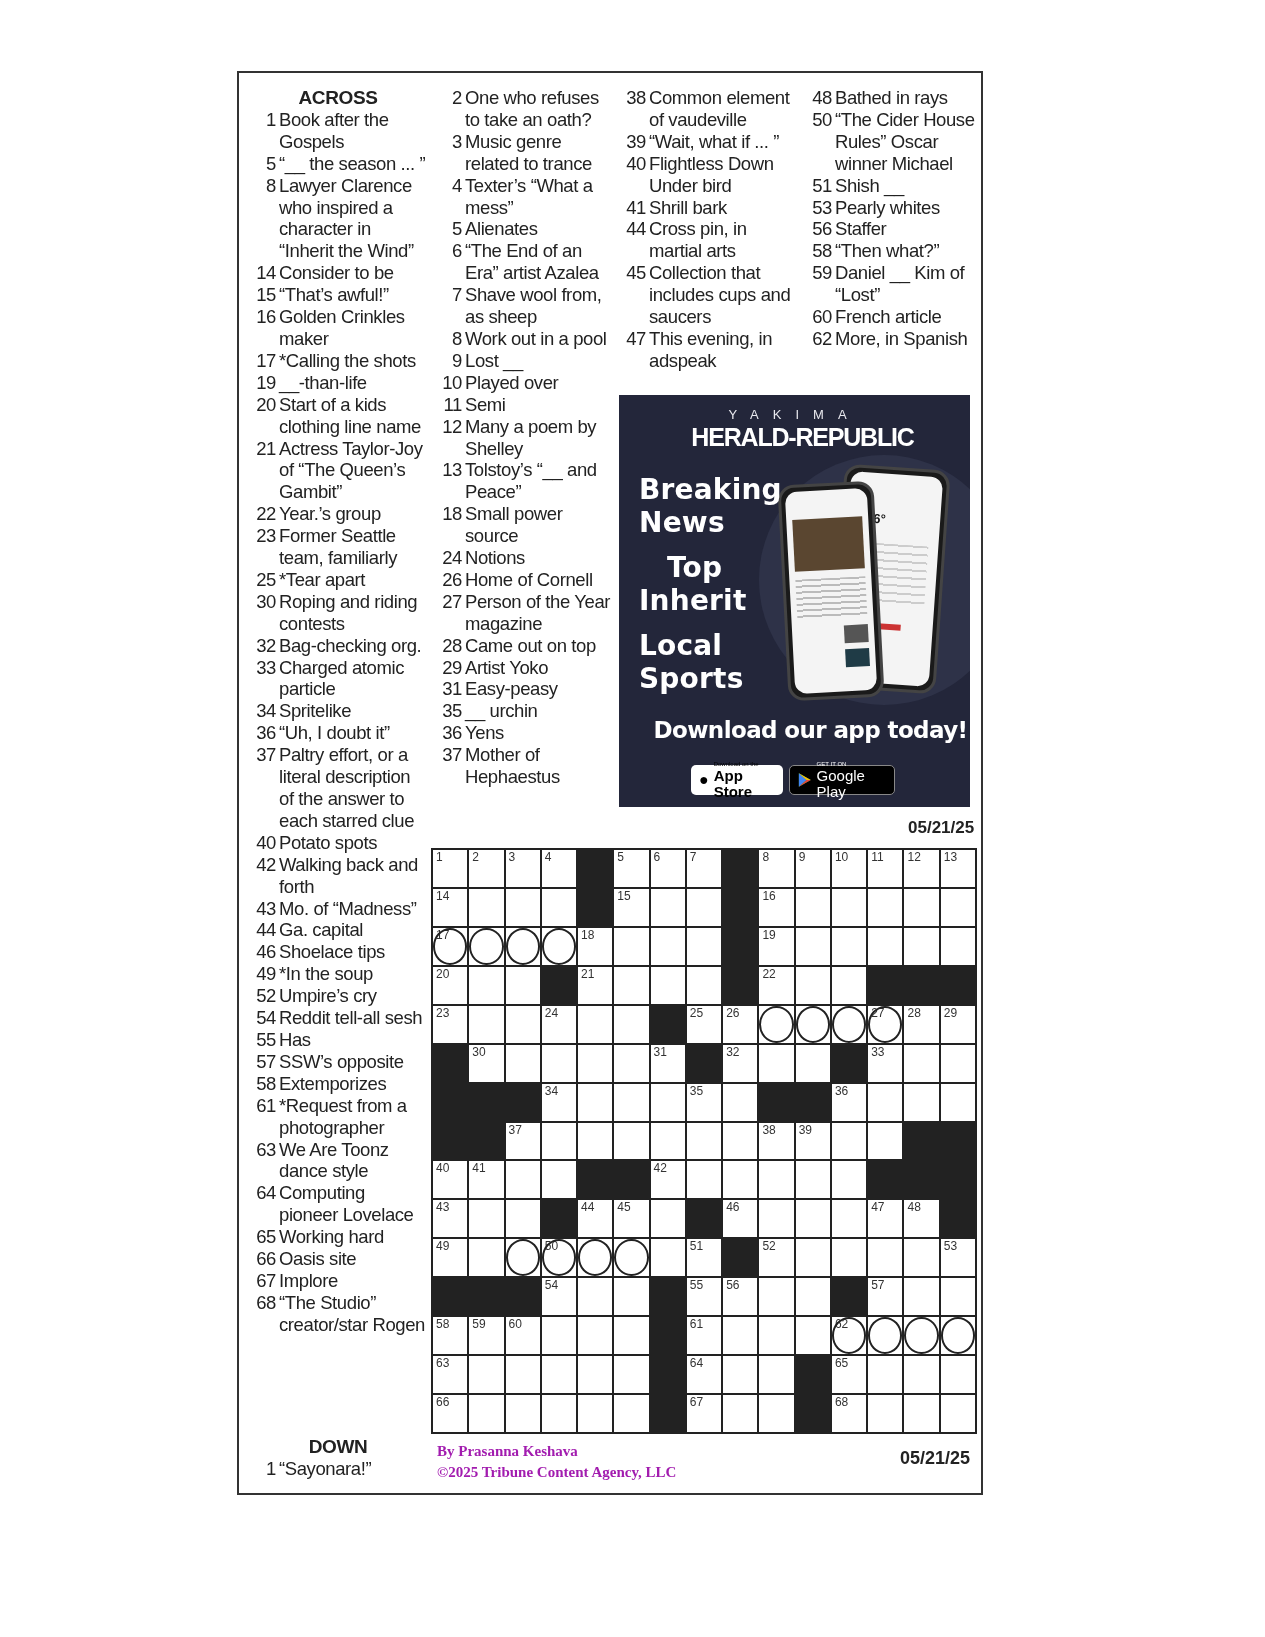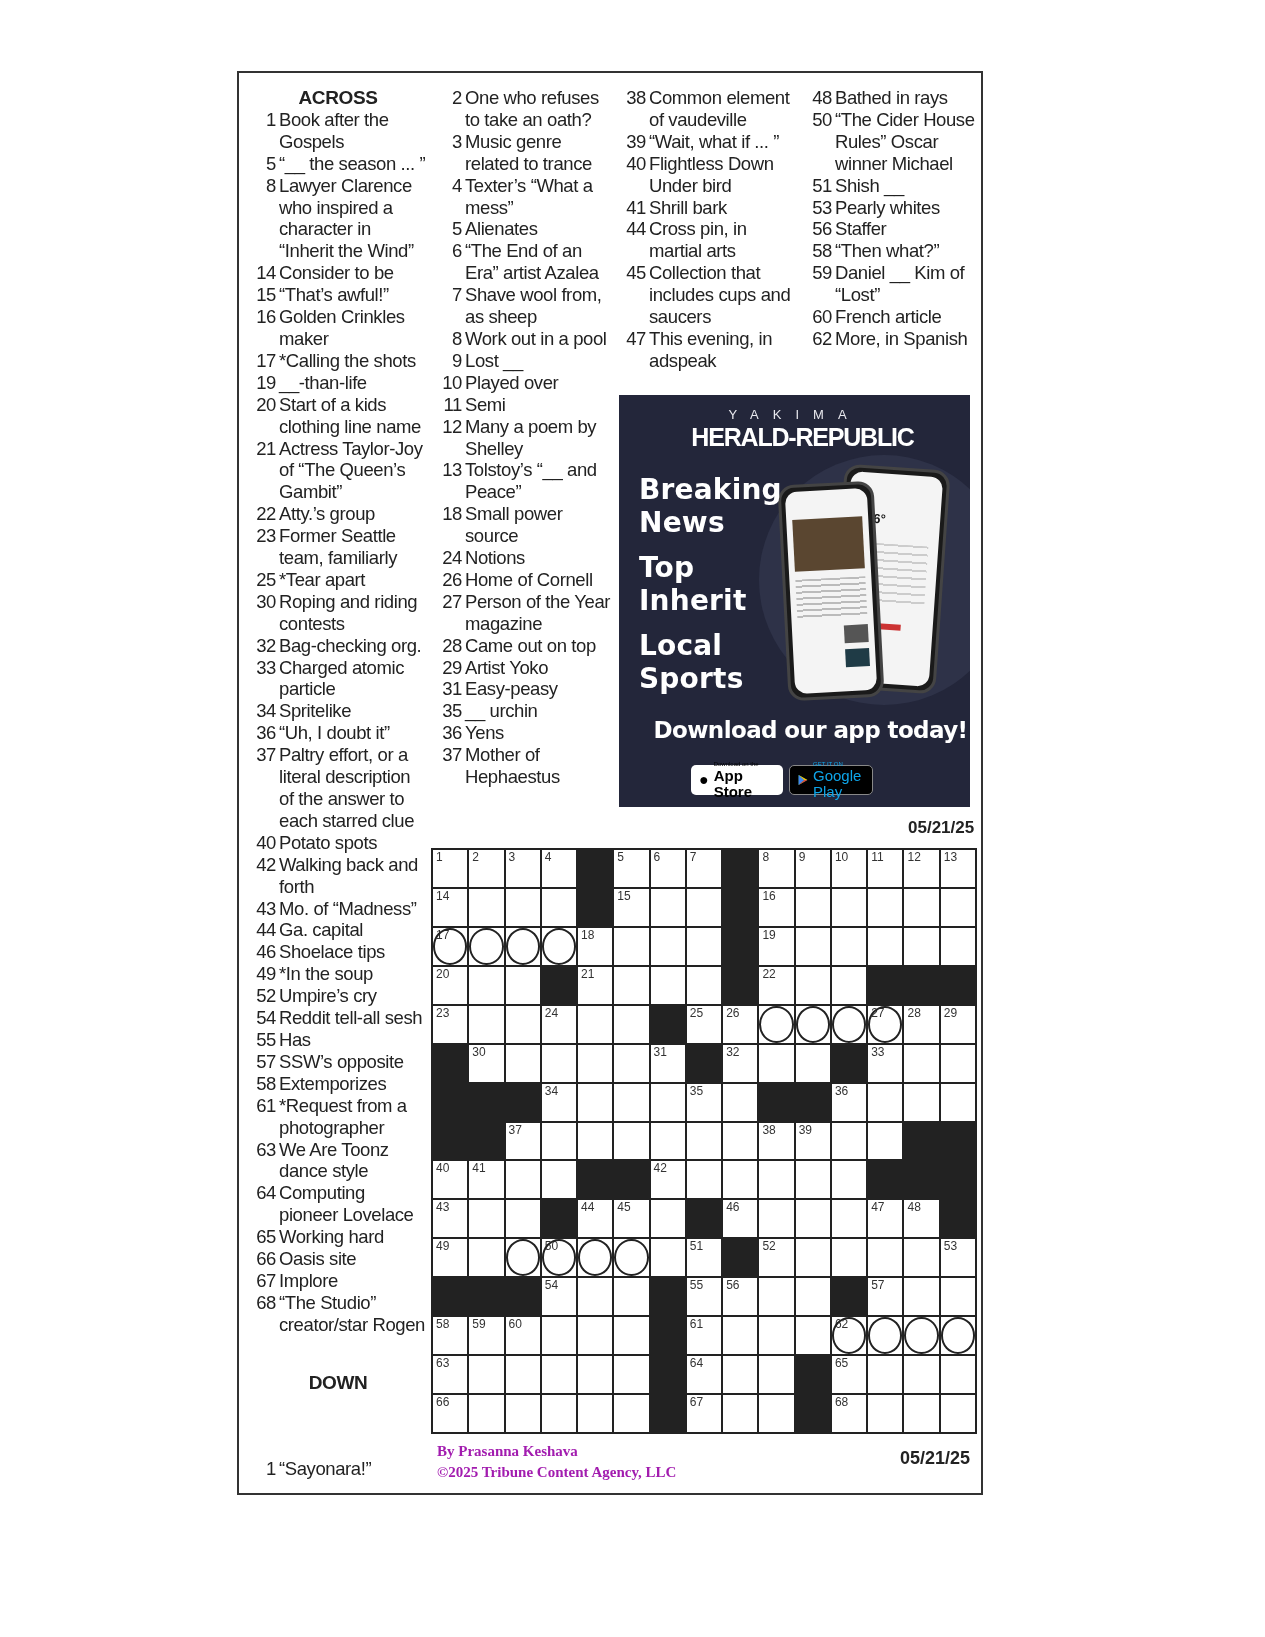--- a/index.html
+++ b/index.html
@@ -7,37 +7,37 @@
   .frame { position:absolute; left:237px; top:71px; width:746px; height:1424px; border:2px solid #333; box-sizing:border-box; }
   .col { position:absolute; font-size:18.5px; line-height:21.9px; letter-spacing:-0.4px; }
   .col1 { left:248px; top:87px; width:180px; }
   .col2 { left:434px; top:87px; width:180px; }
   .col3 { left:618px; top:87px; width:180px; }
   .col4 { left:804px; top:87px; width:180px; }
   .hdr { font-weight:bold; text-align:center; font-size:19px; }
   .clue { display:flex; }
   .clue .num { width:28px; text-align:right; flex:none; padding-right:0px; }
   .clue .txt { padding-left:3px; flex:1; }
-  .down-hdr { position:absolute; left:248px; top:1372px; width:180px; }
+  .down-hdr { position:absolute; left:248px; top:1436px; width:180px; }
   .down-first { position:absolute; left:248px; top:1458px; width:180px; }
 
   .ad { position:absolute; left:619px; top:395px; width:351px; height:412px; background:#23263a; color:#fff; overflow:hidden; }
   .ad .brand-small { position:absolute; top:12px; width:100%; text-align:center; font-size:13px; letter-spacing:14px; color:#e8e8ee; }
   .ad .brand { position:absolute; top:28px; width:100%; text-align:center; font-size:25px; font-weight:bold; letter-spacing:-1.2px;padding-left:8px; }
   .ad .features { position:absolute; left:20px; top:78px; font-size:28px; line-height:33px; font-weight:bold; font-family:"DejaVu Sans", sans-serif; letter-spacing:0.2px; }
   .ad .features div { margin-bottom:12px; }
   .ad .circle { position:absolute; left:140px; top:60px; width:250px; height:250px; border-radius:50%; background:#2e3248; }
   .phone { position:absolute; border-radius:16px; background:#1a1a1a; border:3px solid #444; }
   .phone .screen { position:absolute; left:4px; top:4px; right:4px; bottom:4px; border-radius:12px; background:#f4f4f4; overflow:hidden; }
   .phone-back { left:218px; top:72px; width:100px; height:218px; transform:rotate(4deg); }
   .phone-front { left:164px; top:88px; width:90px; height:210px; transform:rotate(-3deg); }
   .ad .cta { position:absolute; top:322px; width:100%; text-align:center; font-size:23px; font-weight:bold; font-family:"DejaVu Sans", sans-serif; letter-spacing:-0.6px;padding-left:16px; }
   .store-btn { position:absolute; top:370px; height:30px; border-radius:5px; display:flex; align-items:center; gap:5px; padding:0 8px; box-sizing:border-box; }
   .btn-apple { left:72px; width:92px; background:#fff; color:#000; }
-  .btn-google { left:170px; width:84px; background:#000; color:#0ea5e9; border:1px solid #888; }
+  .btn-google { left:170px; width:106px; background:#000; color:#ffffff; border:1px solid #888; }
   .store-btn .small { font-size:6px; line-height:7px; }
   .store-btn .big { font-size:15px; line-height:16px; font-weight:bold; }
   .store-btn .big.g { font-weight:normal; }
 
   .date-top { position:absolute; left:908px; top:818px; font-size:17px; font-weight:bold; }
   .grid { position:absolute; left:431px; top:848px; width:546px; height:586px; border:2px solid #222; box-sizing:border-box; display:grid; grid-template-columns:repeat(15,1fr); grid-template-rows:repeat(15,1fr); background:#222; gap:2px; }
   .cell { position:relative; background:#fff; }
   .cell.black { background:#222; }
   .cell .n { position:absolute; left:3px; top:1px; font-size:12px; color:#333; line-height:13px; }
   .cell.circ::after { content:""; position:absolute; left:0px; top:0px; right:0px; bottom:0px; border:2px solid #222; border-radius:50%; }
@@ -88,21 +88,21 @@
       <div class="clue">
         <span class="num">20</span>
         <span class="txt">Start of a kids clothing line name</span>
       </div>
       <div class="clue">
         <span class="num">21</span>
         <span class="txt">Actress Taylor-Joy of “The Queen’s Gambit”</span>
       </div>
       <div class="clue">
         <span class="num">22</span>
-        <span class="txt">Atty.’s group</span>
+        <span class="txt">Year.’s group</span>
       </div>
       <div class="clue">
         <span class="num">23</span>
         <span class="txt">Former Seattle team, familiarly</span>
       </div>
       <div class="clue">
         <span class="num">25</span>
         <span class="txt">*Tear apart</span>
       </div>
       <div class="clue">
@@ -390,21 +390,21 @@
       <div style="position:absolute;right:6px;top:136px;width:24px;height:18px;background:#555;"></div>
       <div style="position:absolute;right:6px;top:160px;width:24px;height:18px;background:#1f3b46;"></div>
     </div>
   </div>
   <div class="features" id="ad-features">
       <div>
         <span style="display: block;">Breaking</span>
         <span style="display: block;">News</span>
       </div>
       <div>
-        <span style="display: block;">Top</span>
+        <span style="display: block; margin-left: 28px;">Top</span>
         <span style="display: block;">Inherit</span>
       </div>
       <div>
         <span style="display: block;">Local</span>
         <span style="display: block;">Sports</span>
       </div>
     </div>
   <div class="cta">Download our app today!</div>
   <div class="store-btn btn-apple">
     <span style="font-size:16px;">●</span>

